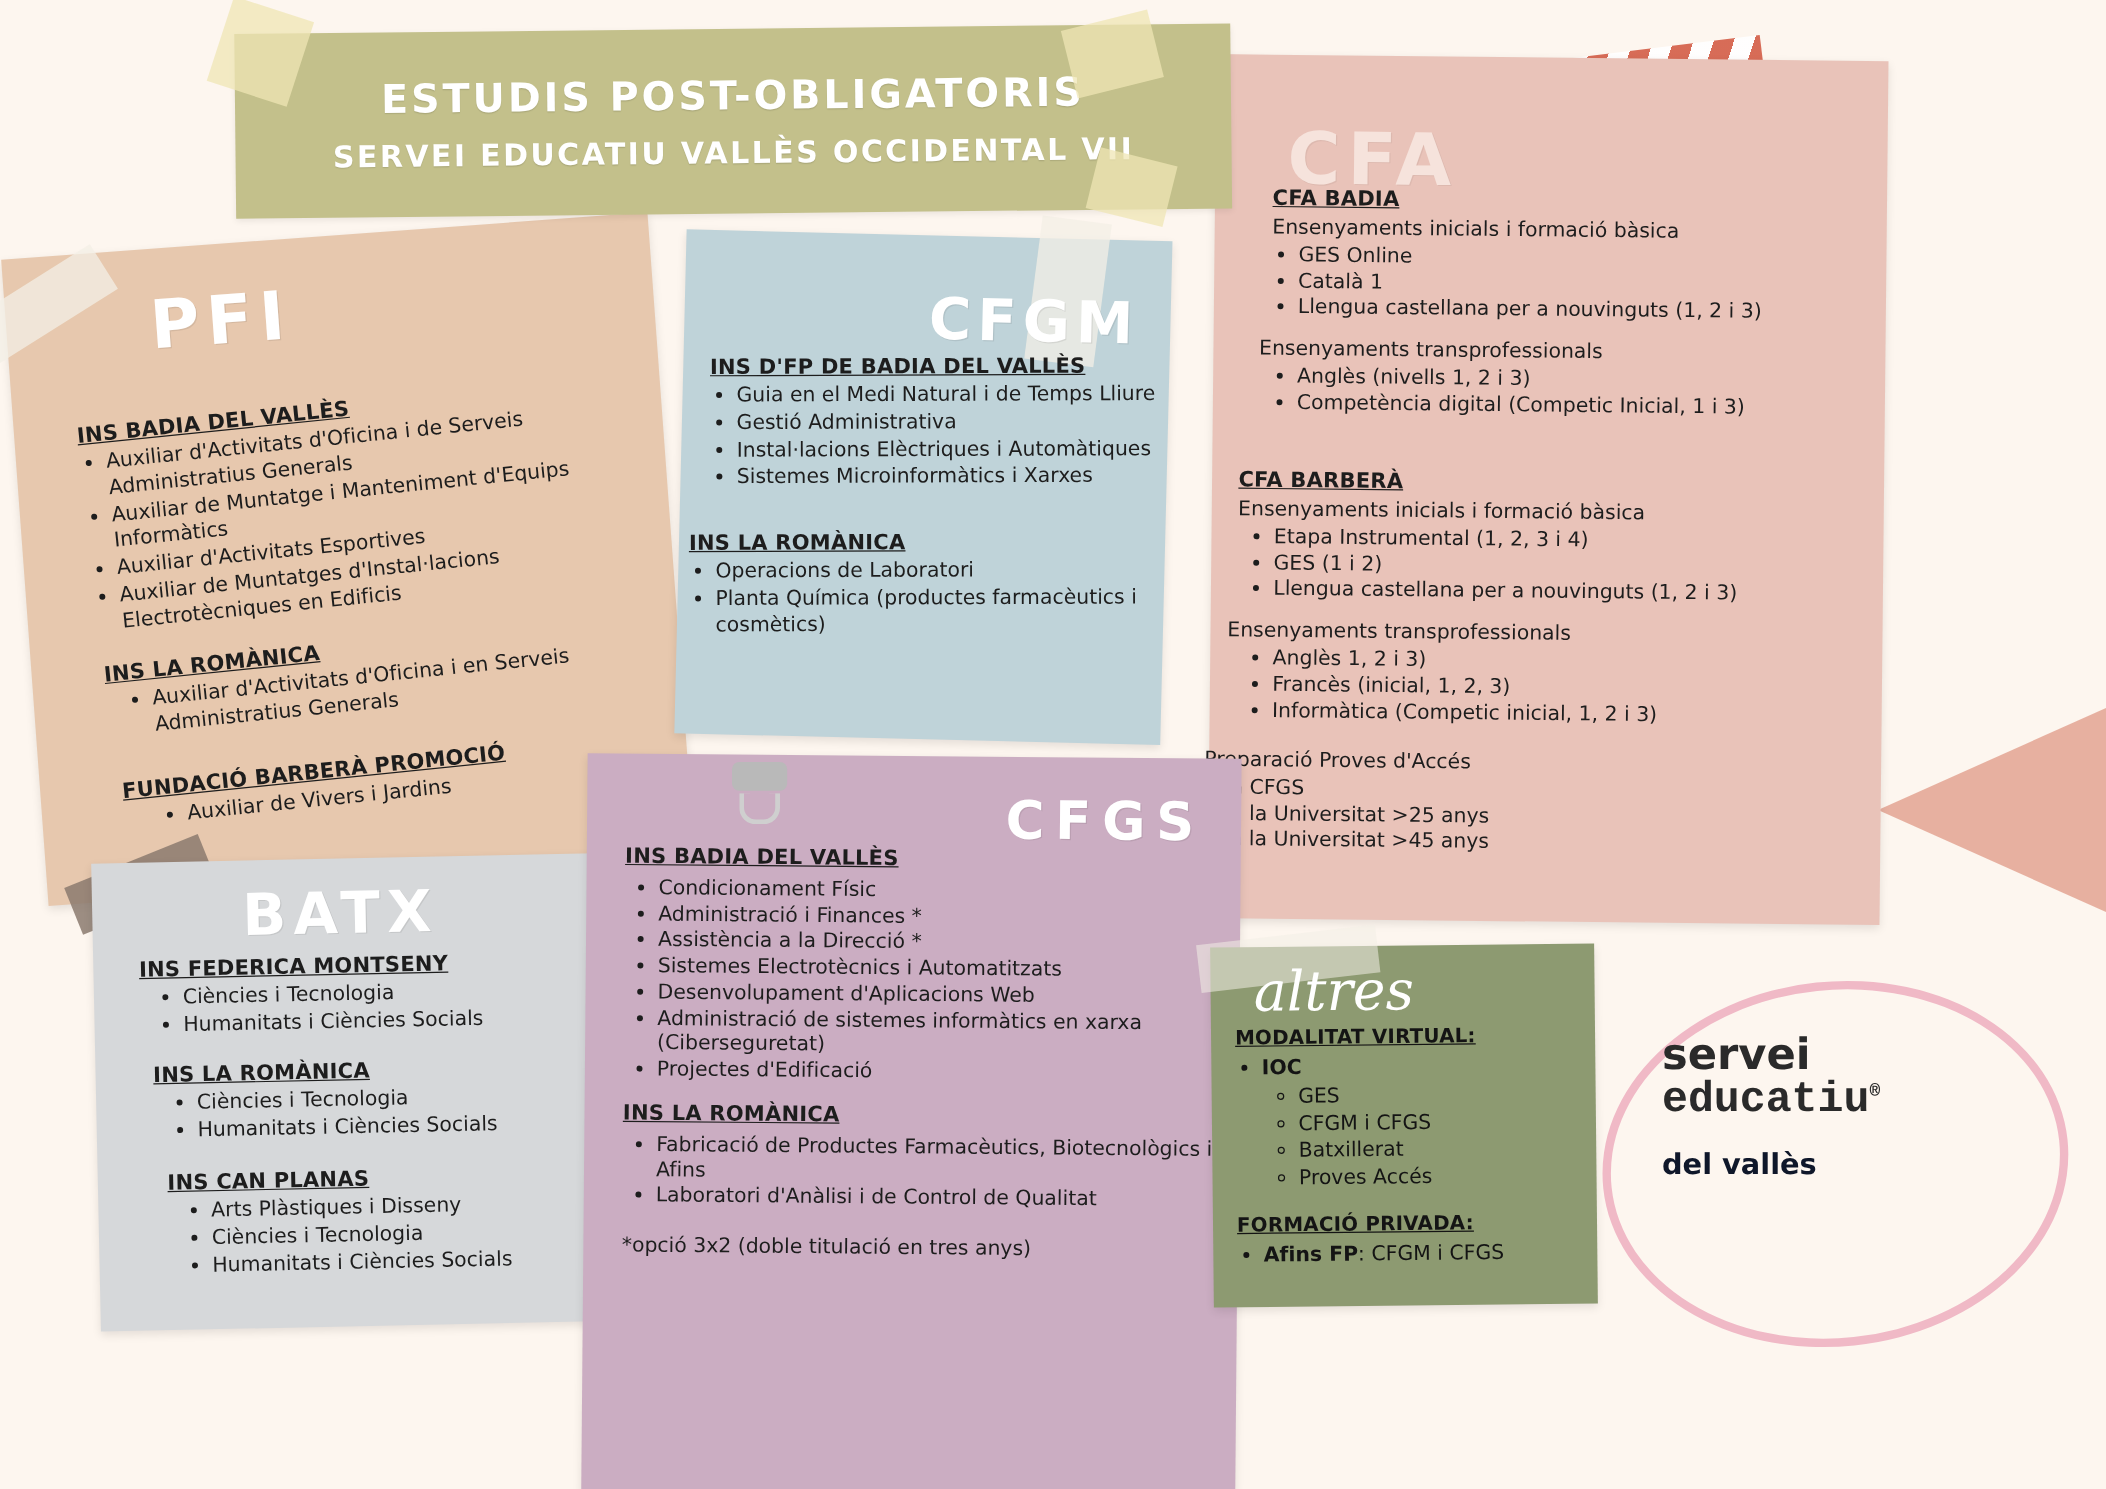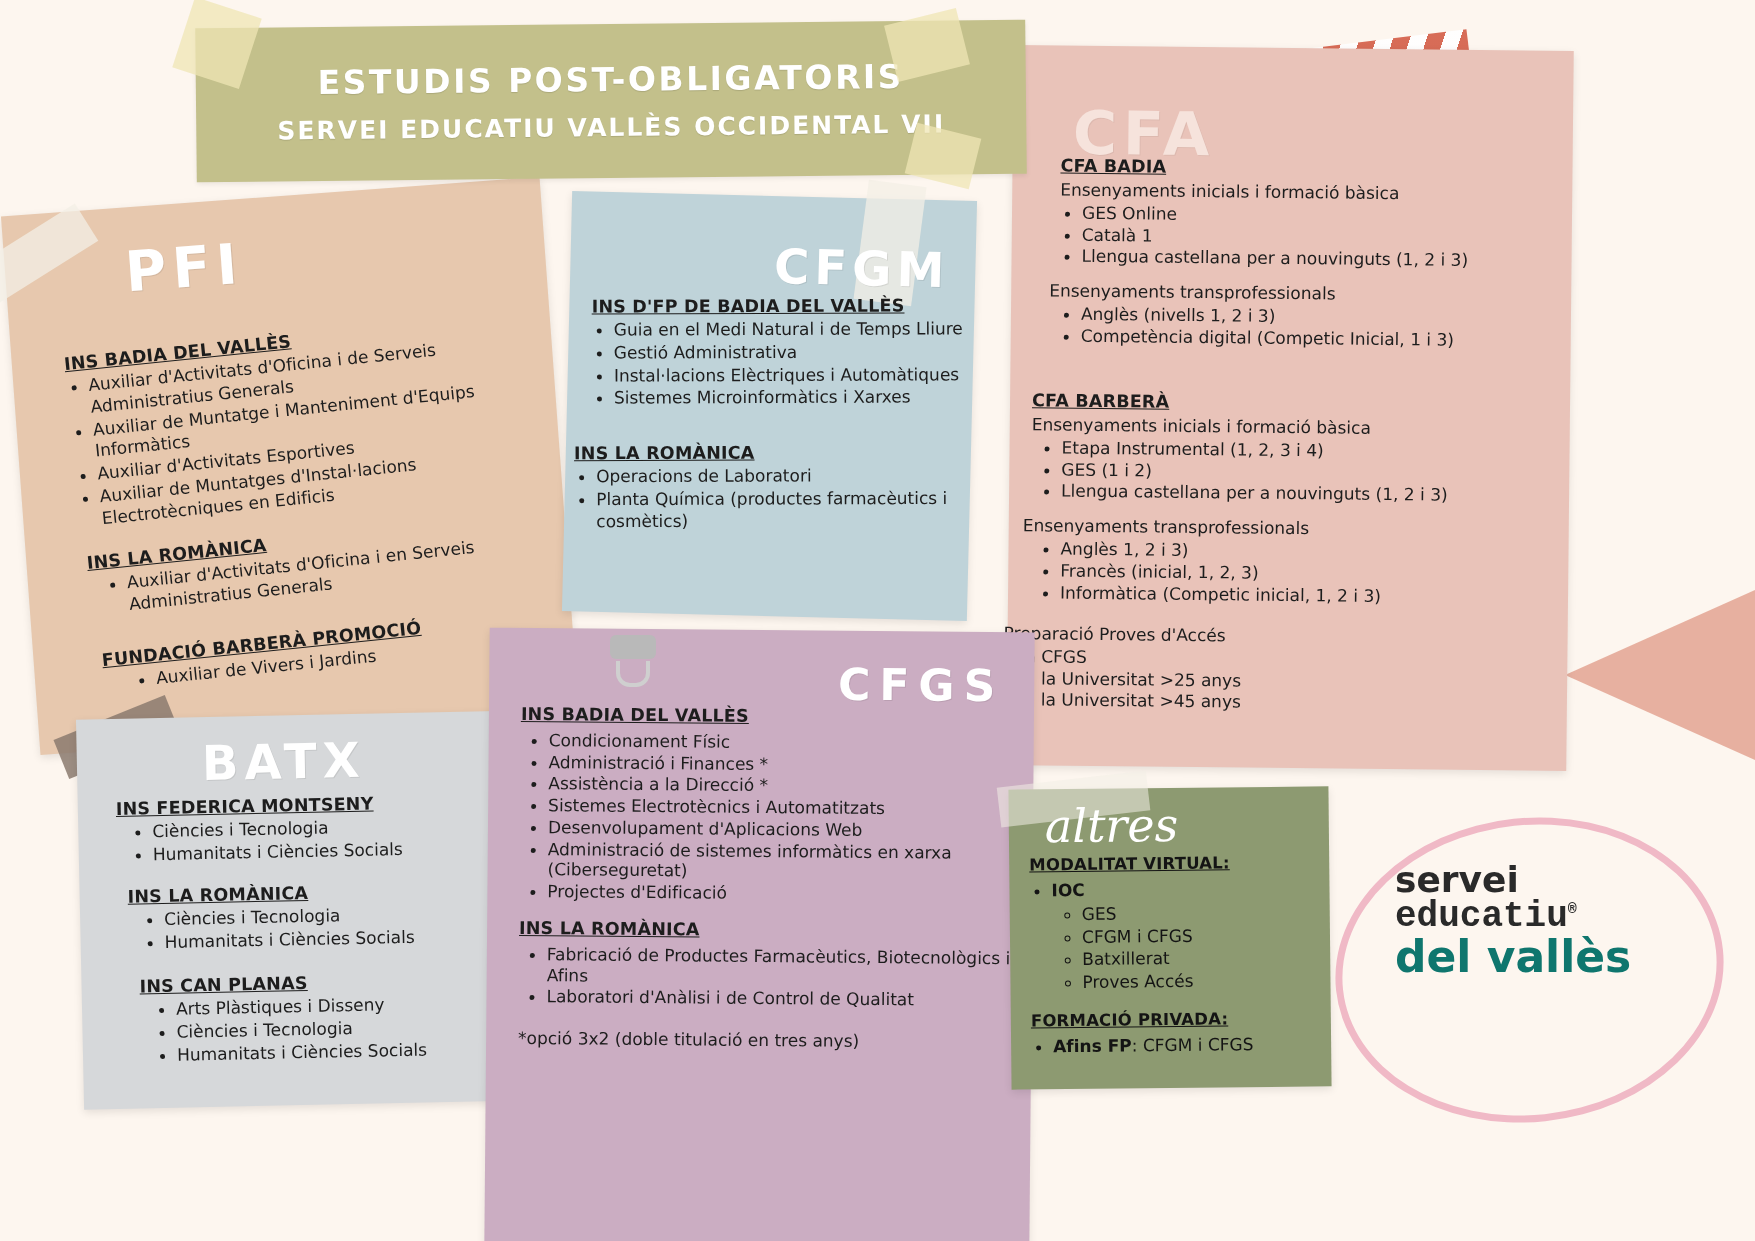--- a/index.html
+++ b/index.html
@@ -130,27 +130,27 @@
   
   #logo{
     position:absolute;left:1325px;top:800px;width:400px;height:330px;
   }
   #logo .circle{
     position:absolute;left:10px;top:18px;width:375px;height:290px;
     border:7px solid #f0b9c6;border-radius:50%;
     transform:rotate(-6deg);
   }
   #logo .lg{
-    position:absolute;left:70px;top:62px;
+    position:absolute;left:60px;top:62px;
     font-family:"DejaVu Sans", sans-serif;font-weight:bold;
     line-height:1.02;
   }
   #logo .l1{font-size:36px;color:#2a2a2a;}
   #logo .l2{font-size:36px;color:#2a2a2a;font-family:Liberation Mono, monospace;}
-  #logo .l3{font-size:44px;color:#0f766e;}
+  #logo .l3{font-size:24px;color:#0f172a;margin-top:23px;}
   #logo .l4{font-size:36px;color:#8d9a71;}
   #logo .reg{font-size:15px;vertical-align:super;}
 
   
   .stripes{
     position:absolute;left:1258px;top:42px;width:215px;height:95px;
     transform:rotate(-7deg);
     background:repeating-linear-gradient(115deg,#d4604a 0 16px,#ffffff 16px 32px);
     opacity:.92;
   }

